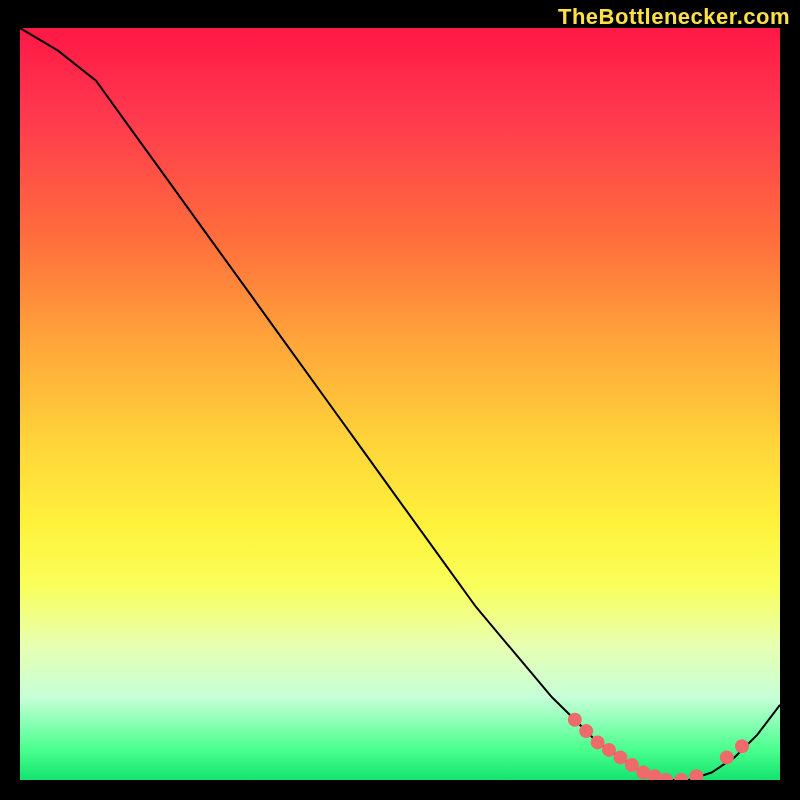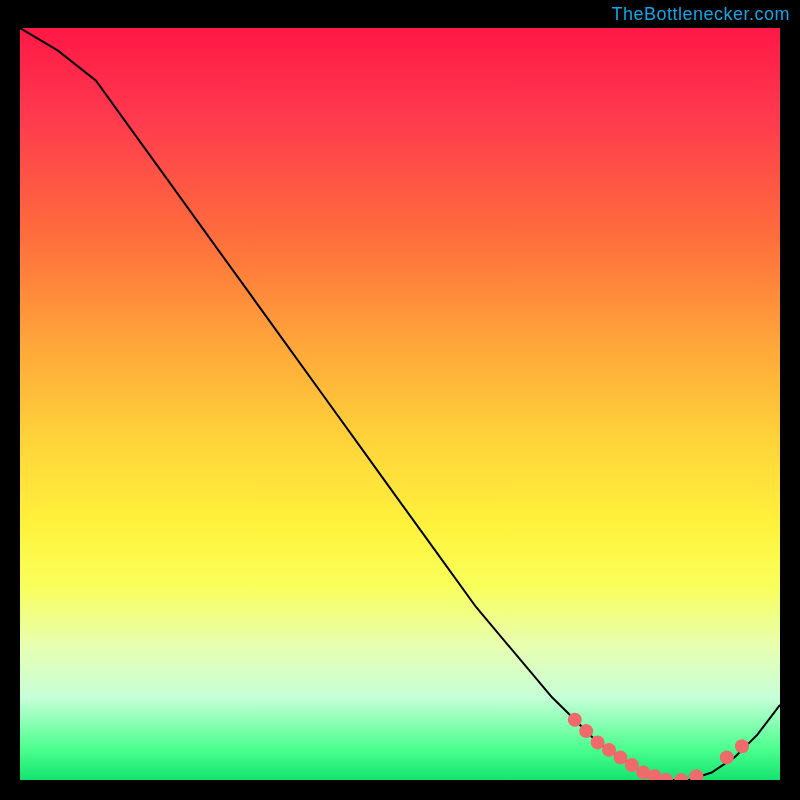--- a/index.html
+++ b/index.html
@@ -14,23 +14,23 @@
   .outer {
     position: relative;
     width: 800px;
     height: 800px;
     background: #000;
   }
   .watermark {
     position: absolute;
     top: 4px;
     right: 10px;
-    color: #0ea5e9;
-    font-size: 18px;
-    font-weight: 400;
+    color: #fde047;
+    font-size: 22px;
+    font-weight: 700;
     letter-spacing: 0.5px;
     user-select: none;
   }
   .plot-frame {
     position: absolute;
     left: 20px;
     top: 28px;
     width: 760px;
     height: 752px;
     

